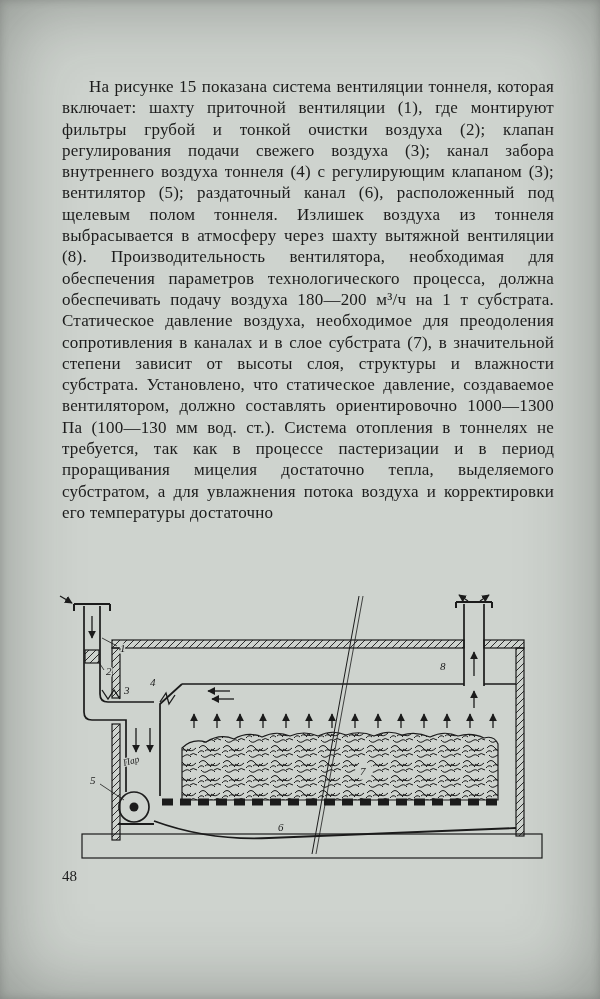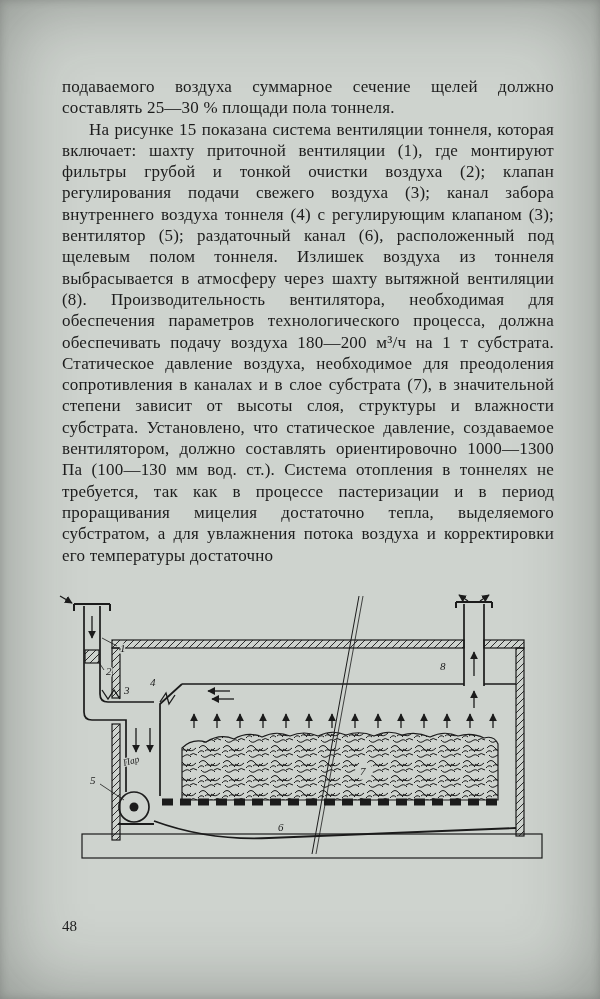--- a/index.html
+++ b/index.html
@@ -14,41 +14,40 @@
     font-size:17px;line-height:21.3px;text-align:justify;letter-spacing:.2px;
   }
   .text-block p{margin:0;}
   .text-block p.indent{text-indent:27px;}
   figure.diagram{position:absolute;left:54px;top:594px;margin:0;padding:0;}
   .caption{
     position:absolute;left:62px;top:878px;width:488px;
     font-size:13.6px;line-height:17px;text-align:justify;letter-spacing:.2px;
   }
   .caption .it{font-style:italic;}
-  .pagenum{position:absolute;left:62px;top:918px;font-size:15px;}
+  .pagenum{position:absolute;left:62px;top:868px;font-size:15px;}
   
   .ink{stroke:#1b1b1b;fill:none;}
   .sq{fill:none;stroke:#161616;stroke-width:1;}
   .fig-label{
     font:italic 11px "Liberation Serif","DejaVu Serif",serif;
     fill:#1b1b1b;stroke:#ced3ce;stroke-width:3px;paint-order:stroke;
   }
   .fig-label-sm{
     font:italic 9.5px "Liberation Serif","DejaVu Serif",serif;
     fill:#1b1b1b;stroke:#ced3ce;stroke-width:2.5px;paint-order:stroke;
   }
   .leader{stroke:#1b1b1b;stroke-width:.8;}
 </style>
 </head>
 <body>
 
 <div class="page">
 
   <div class="text-block">
-    <p>подаваемого воздуха суммарное сечение щелей должно составлять 25—30 % площади пола тоннеля.</p>
     <p class="indent">На рисунке 15 показана система вентиляции тоннеля, которая включает: шахту приточной вентиляции (1), где монтируют фильтры грубой и тонкой очистки воздуха (2); клапан регулирования подачи свежего воздуха (3); канал забора внутреннего воздуха тоннеля (4) с регулирующим клапаном (3); вентилятор (5); раздаточный канал (6), расположенный под щелевым полом тоннеля. Излишек воздуха из тоннеля выбрасывается в атмосферу через шахту вытяжной вентиляции (8). Производительность вентилятора, необходимая для обеспечения параметров технологического процесса, должна обеспечивать подачу воздуха 180—200 м³/ч на 1 т субстрата. Статическое давление воздуха, необходимое для преодоления сопротивления в каналах и в слое субстрата (7), в значительной степени зависит от высоты слоя, структуры и влажности субстрата. Установлено, что статическое давление, создаваемое вентилятором, должно составлять ориентировочно 1000—1300 Па (100—130 мм вод. ст.). Система отопления в тоннелях не требуется, так как в процессе пастеризации и в период проращивания мицелия достаточно тепла, выделяемого субстратом, а для увлажнения потока воздуха и корректировки его температуры достаточно</p>
   </div>
 
   <figure class="diagram">
     <svg width="492" height="284" viewBox="0 0 492 284">
       <defs>
         <marker id="ah" markerWidth="6" markerHeight="6" refX="9" refY="5" orient="auto" viewBox="0 0 10 10">
           <path d="M0,0 L10,5 L0,10 z" fill="#1b1b1b"></path>
         </marker>
         <pattern id="hatch" width="7" height="7" patternUnits="userSpaceOnUse">

